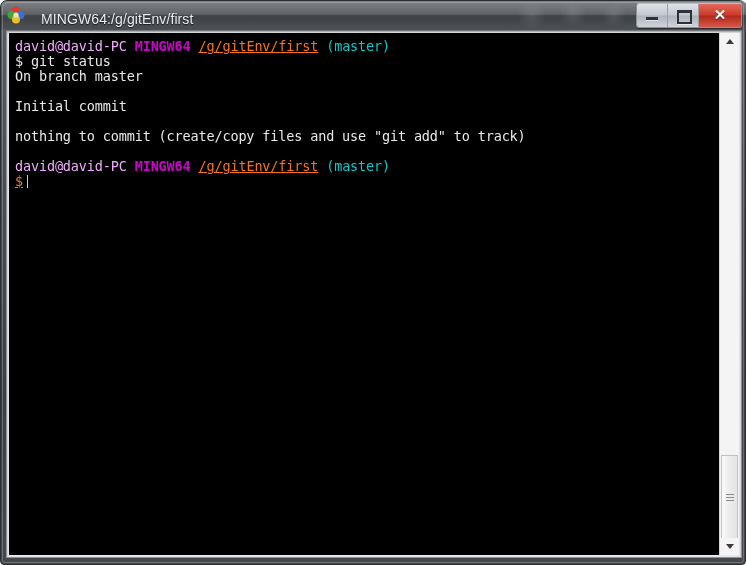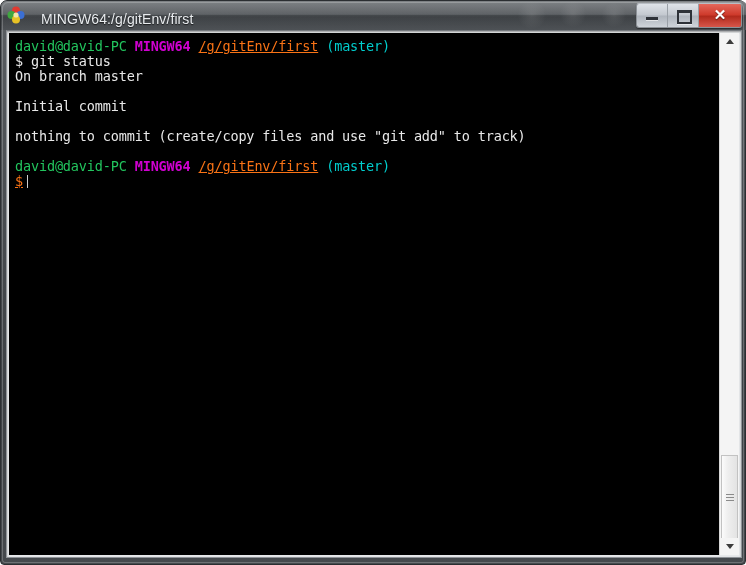--- a/index.html
+++ b/index.html
@@ -164,21 +164,21 @@
     position: absolute;
     left: 6px;
     top: 6px;
     font-family: "DejaVu Sans Mono", "Liberation Mono", monospace;
     font-size: 13.5px;
     line-height: 15px;
     white-space: pre;
     letter-spacing: -0.15px;
   }
   .line { height: 15px; }
-  .c-green   { color: #22c55e; }
+  .c-green   { color: #f0abfc; }
   .c-magenta { color: #d000d0; font-weight: bold; }
   .c-yellow  { color: #f97316; text-decoration: underline; }
   .c-cyan    { color: #00cdcd; text-align: right; }
   .c-white   { color: #e8e8e8; }
 
   .cursor {
     display: inline-block;
     width: 1px;
     height: 13px;
     background: #cfcfcf;

